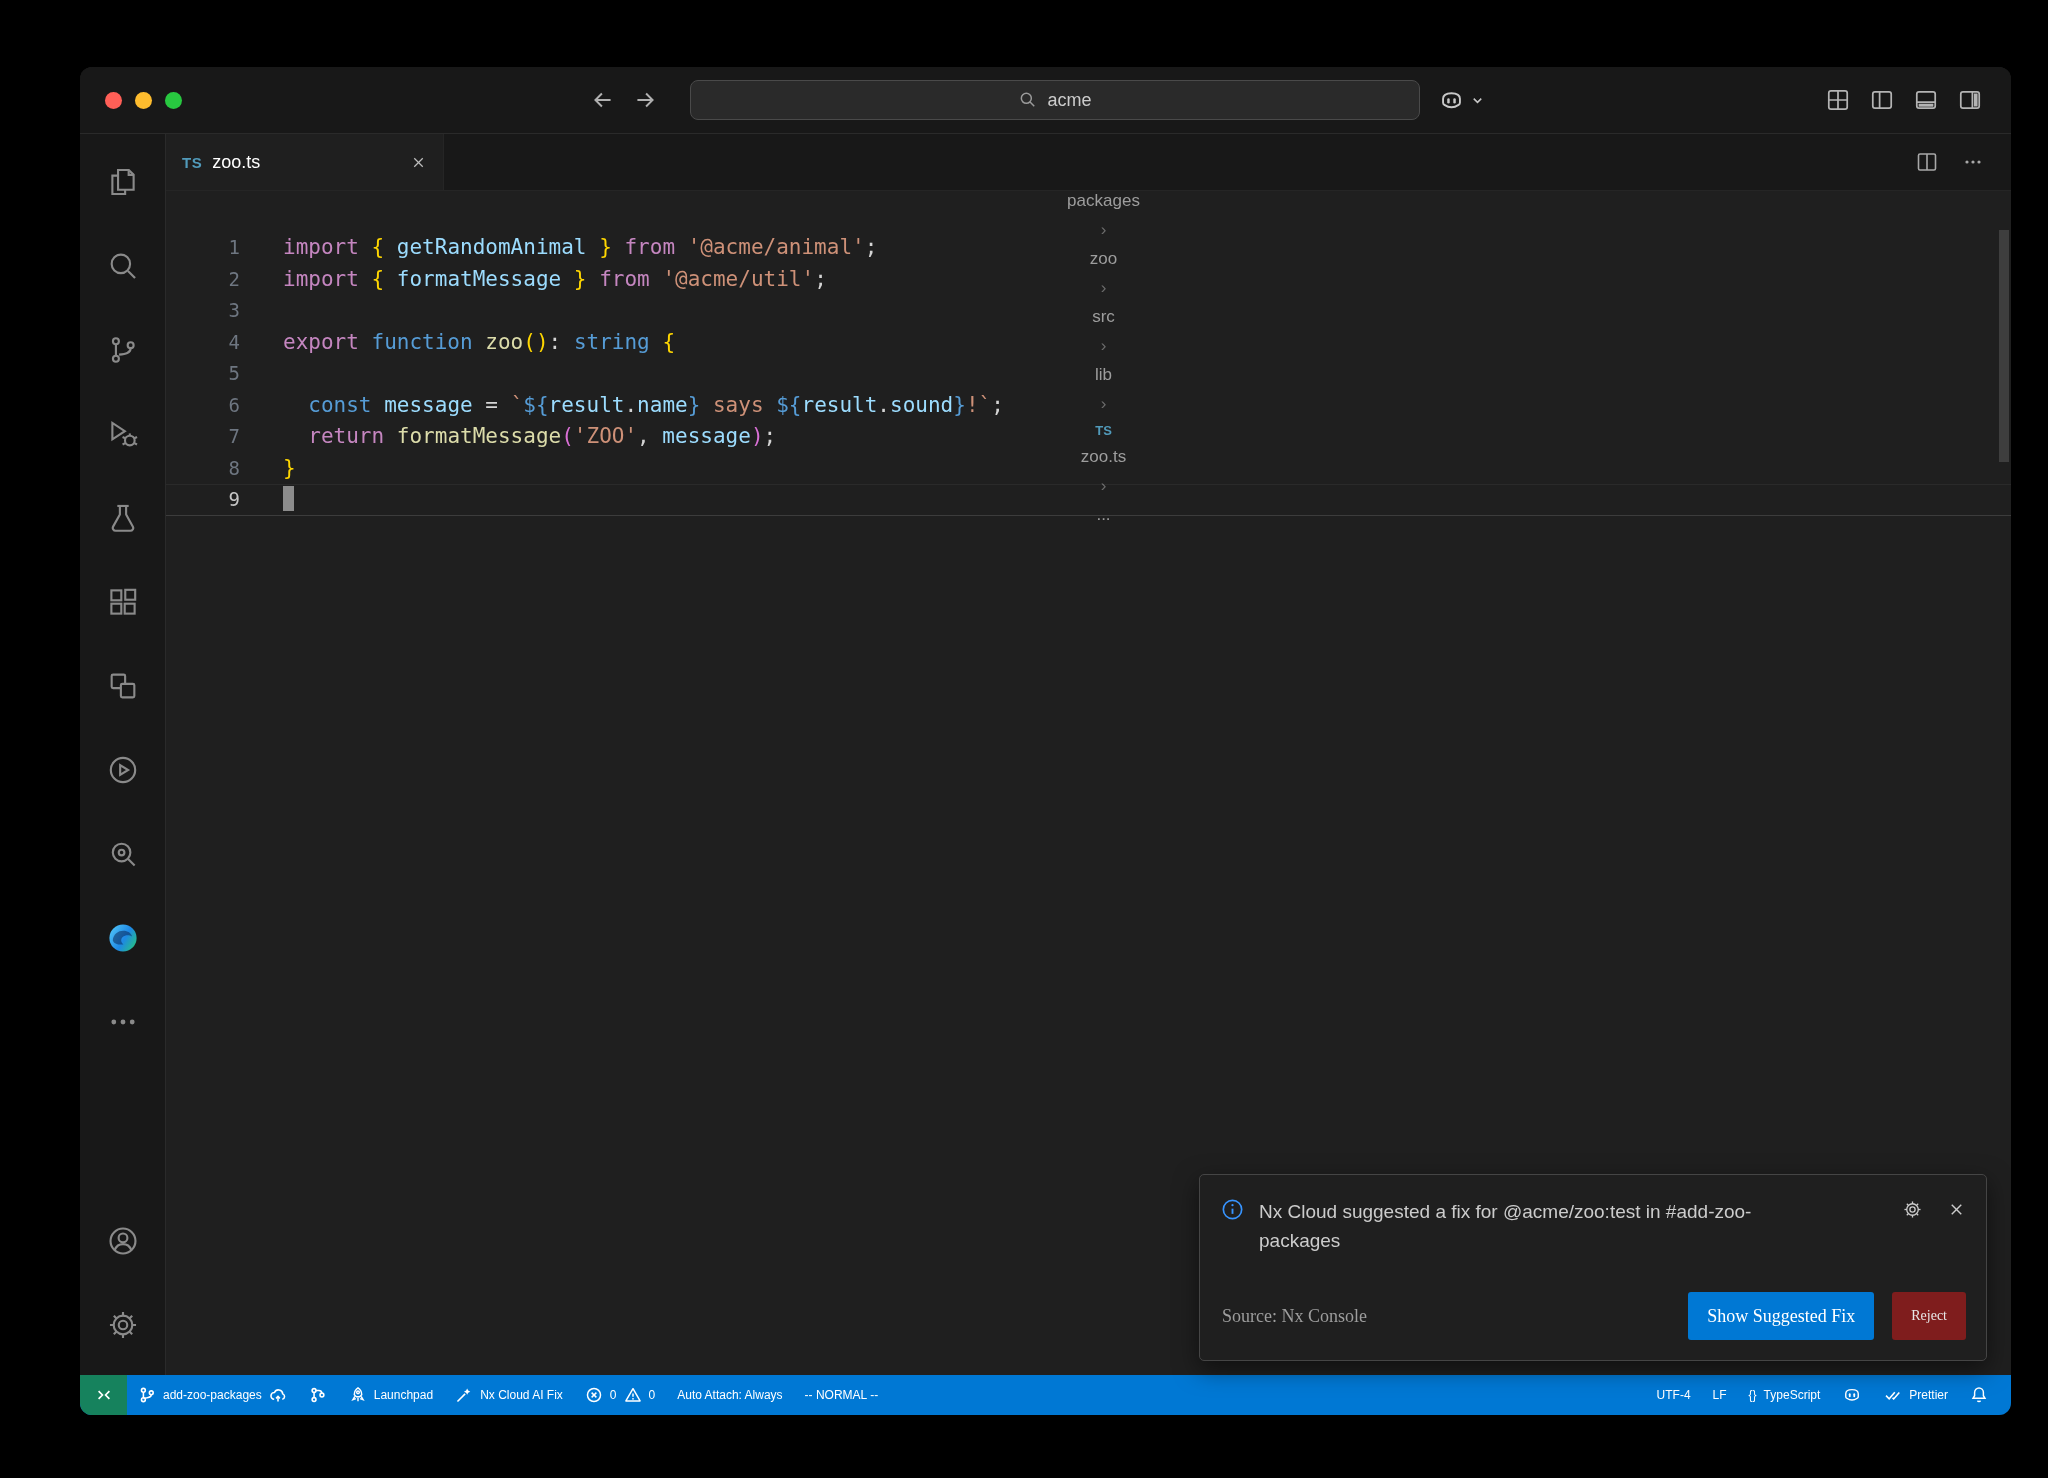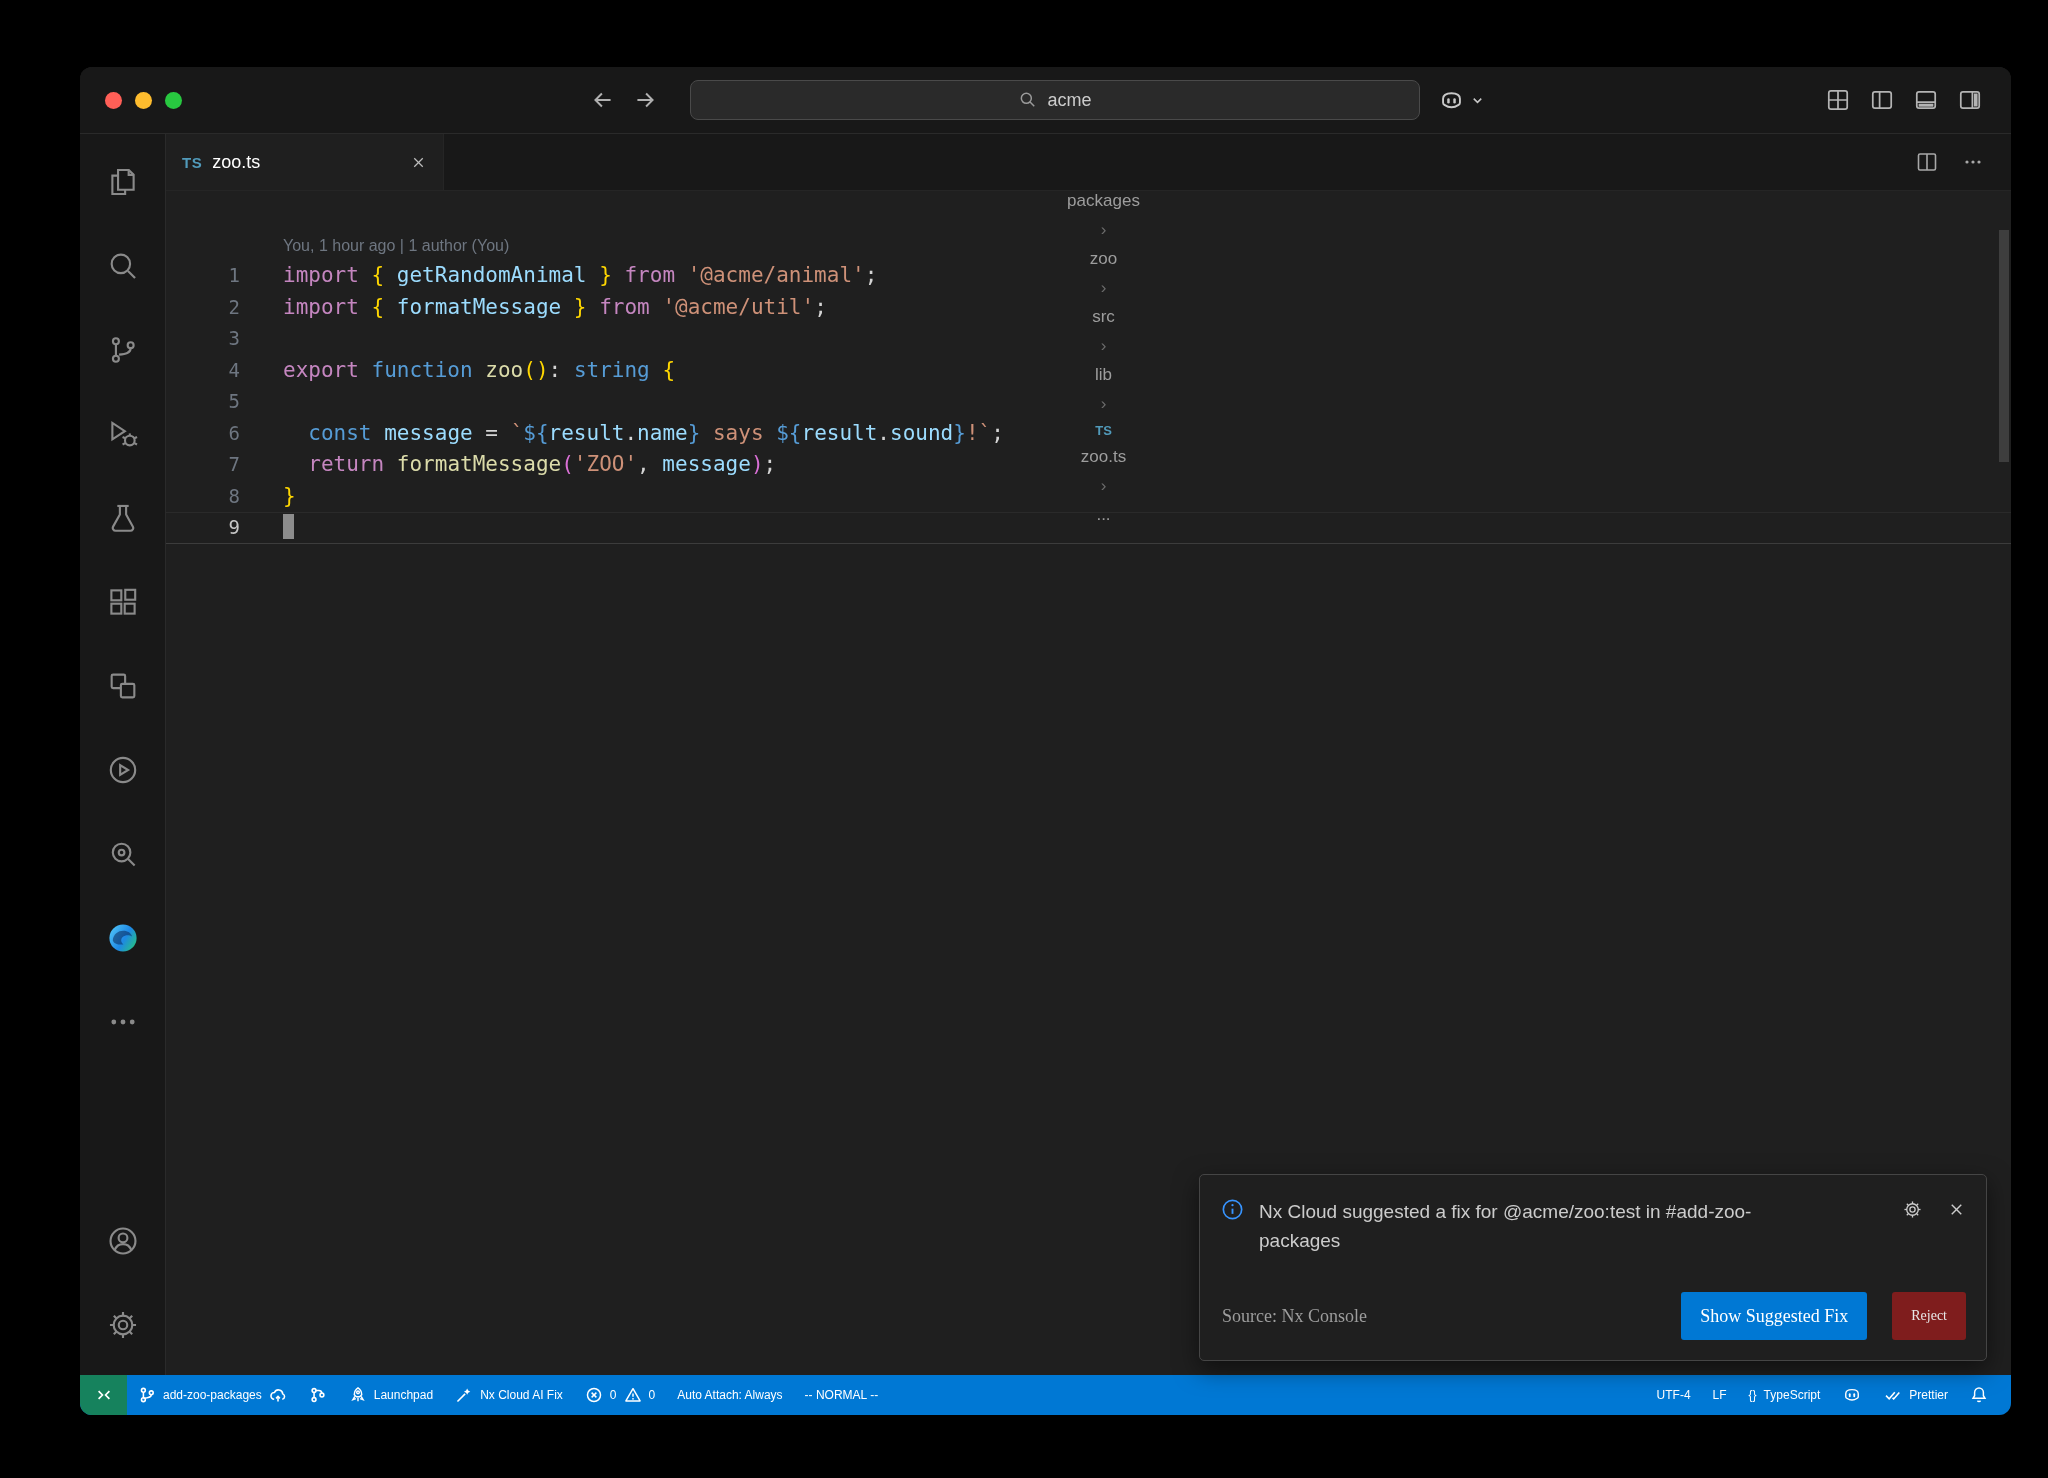--- a/index.html
+++ b/index.html
@@ -81,21 +81,21 @@
     position:absolute; right:24px; bottom:54px; width:788px; min-height:187px;
     background:#1f1f1f; border:1px solid #454545; border-radius:5px;
     box-shadow:0 8px 24px rgba(0,0,0,.5); padding:22px 20px 20px; z-index:5;
     display:flex; flex-direction:column;
   }
   .notif-head { display:flex; gap:14px; align-items:flex-start; }
   .notif-msg { color:#cccccc; font-size:19px; line-height:1.55; max-width:552px; }
   .notif-icons { margin-left:auto; display:flex; gap:24px; color:#cccccc; padding-top:2px; }
   .notif-foot { display:flex; align-items:center; margin-top:auto; padding-top:24px;font-family:Liberation Serif, serif; }
   .notif-source { color:#9d9d9d; font-size:18px; padding-left:2px; }
-  .notif-buttons { margin-left:auto; display:flex; gap:25px; }
+  .notif-buttons { margin-left:auto; display:flex; gap:18px; }
   .btn-primary { background:var(--accent,#0078d4); color:#fff; font-size:18px; padding:9px 19px; border:none; border-radius:3px; font-family:inherit; }
   .btn-secondary { background:#7f1d1d; color:#e8e8e8; font-size:14px; padding:16px 19px; border:none; border-radius:3px; font-family:inherit; }
 
   svg { display:block; }
 </style>
 </head>
 <body>
 
 <div class="window">
 
@@ -323,21 +323,20 @@
         <span class="crumb-sep">›</span>
         <span>lib</span>
         <span class="crumb-sep">›</span>
         <span class="crumb-ts">TS</span>
         <span>zoo.ts</span>
         <span class="crumb-sep">›</span>
         <span>...</span>
       </div>
 
       <div class="editor">
-        <div class="blame-row">You, 1 hour ago | 1 author (You)</div>
         <div>
             <div class="code-row">
               <span class="ln">1</span>
               <span class="lc"><span class="tk-kw">import</span><span class="tk-pl"> </span><span class="tk-b1">{</span><span class="tk-pl"> </span><span class="tk-vr">getRandomAnimal</span><span class="tk-pl"> </span><span class="tk-b1">}</span><span class="tk-pl"> </span><span class="tk-kw">from</span><span class="tk-pl"> </span><span class="tk-st">'@acme/animal'</span><span class="tk-pl">;</span></span>
             </div>
             <div class="code-row">
               <span class="ln">2</span>
               <span class="lc"><span class="tk-kw">import</span><span class="tk-pl"> </span><span class="tk-b1">{</span><span class="tk-pl"> </span><span class="tk-vr">formatMessage</span><span class="tk-pl"> </span><span class="tk-b1">}</span><span class="tk-pl"> </span><span class="tk-kw">from</span><span class="tk-pl"> </span><span class="tk-st">'@acme/util'</span><span class="tk-pl">;</span></span>
             </div>
             <div class="code-row">

